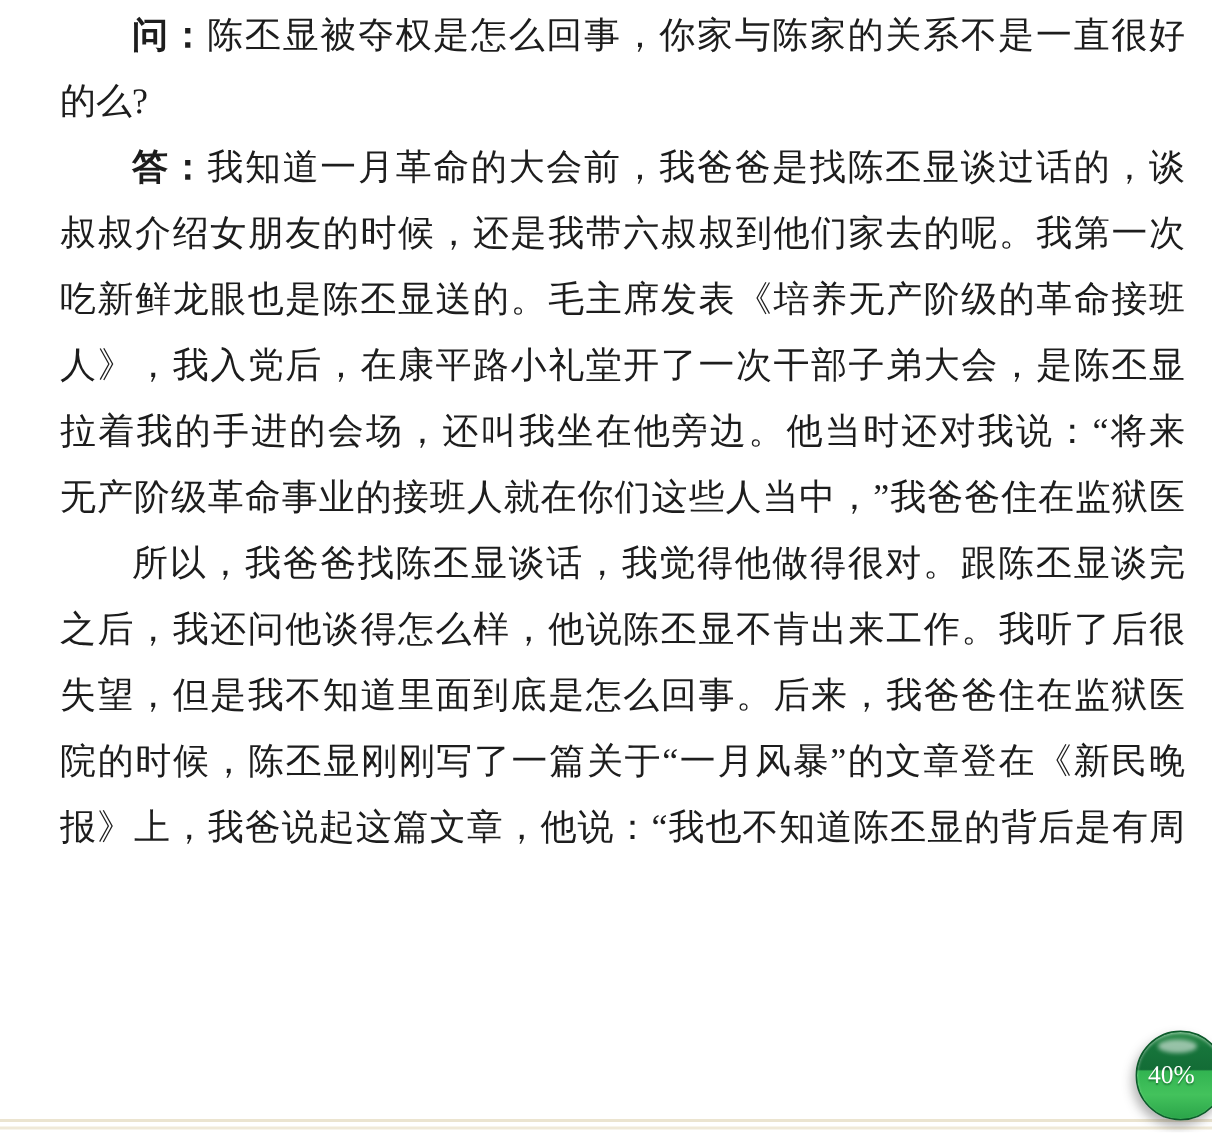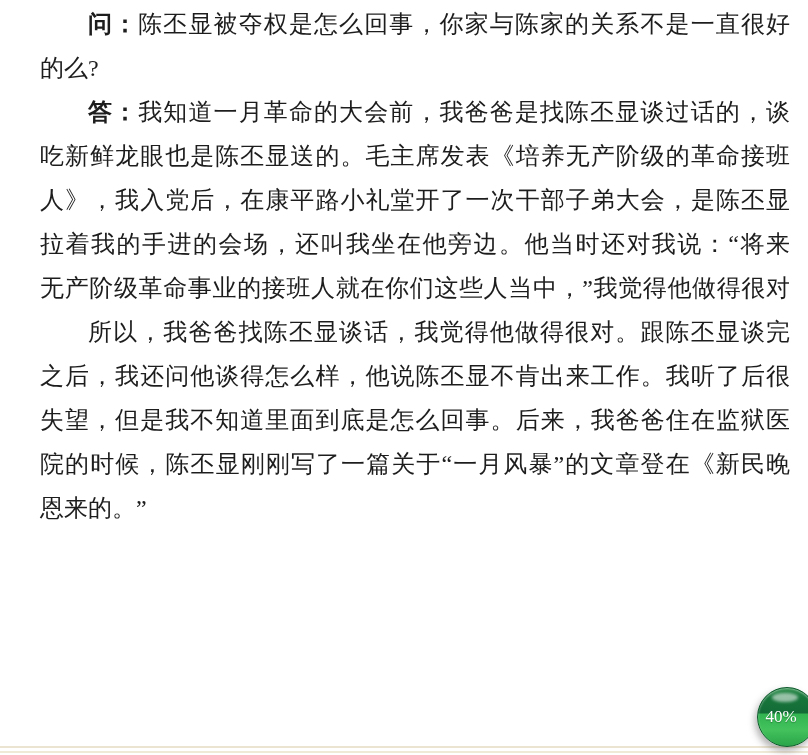--- a/index.html
+++ b/index.html
@@ -83,31 +83,32 @@
 <div class="page">
 
   <div class="textblock">
 
   <div class="paragraph">
         <div class="line indent"><span class="seg bold">问：</span><span class="seg">陈丕显被夺权是怎么回事，你家与陈家的关系不是一直很好</span></div>
         <div class="line para-end"><span class="seg">的么?</span></div>
       </div>
       <div class="paragraph">
         <div class="line indent"><span class="seg bold">答：</span><span class="seg">我知道一月革命的大会前，我爸爸是找陈丕显谈过话的，谈</span></div>
+        <div class="line"><span class="seg">叔叔介绍女朋友的时候，还是我带六叔叔到他们家去的呢。我第一次</span></div>
         <div class="line"><span class="seg">吃新鲜龙眼也是陈丕显送的。毛主席发表《培养无产阶级的革命接班</span></div>
         <div class="line"><span class="seg">人》，我入党后，在康平路小礼堂开了一次干部子弟大会，是陈丕显</span></div>
         <div class="line"><span class="seg">拉着我的手进的会场，还叫我坐在他旁边。他当时还对我说：“将来</span></div>
-        <div class="line"><span class="seg">无产阶级革命事业的接班人就在你们这些人当中，”我觉得他做得很对</span></div>
+        <div class="line"><span class="seg">无产阶级革命事业的接班人就在你们这些人当中，”我爸爸住在监狱医</span></div>
       </div>
       <div class="paragraph">
         <div class="line indent"><span class="seg">所以，我爸爸找陈丕显谈话，我觉得他做得很对。跟陈丕显谈完</span></div>
         <div class="line"><span class="seg">之后，我还问他谈得怎么样，他说陈丕显不肯出来工作。我听了后很</span></div>
         <div class="line"><span class="seg">失望，但是我不知道里面到底是怎么回事。后来，我爸爸住在监狱医</span></div>
         <div class="line"><span class="seg">院的时候，陈丕显刚刚写了一篇关于“一月风暴”的文章登在《新民晚</span></div>
-        <div class="line para-end"><span class="seg">恩来的。”</span></div>
+        <div class="line"><span class="seg">报》上，我爸说起这篇文章，他说：“我也不知道陈丕显的背后是有周</span></div>
       </div>
     </div>
 
   <div class="footer-rules">
     <div class="footer-rule upper"></div>
     <div class="footer-rule lower"></div>
   </div>
 
   <div class="progress-badge">
     <span class="progress-label">40%</span>

